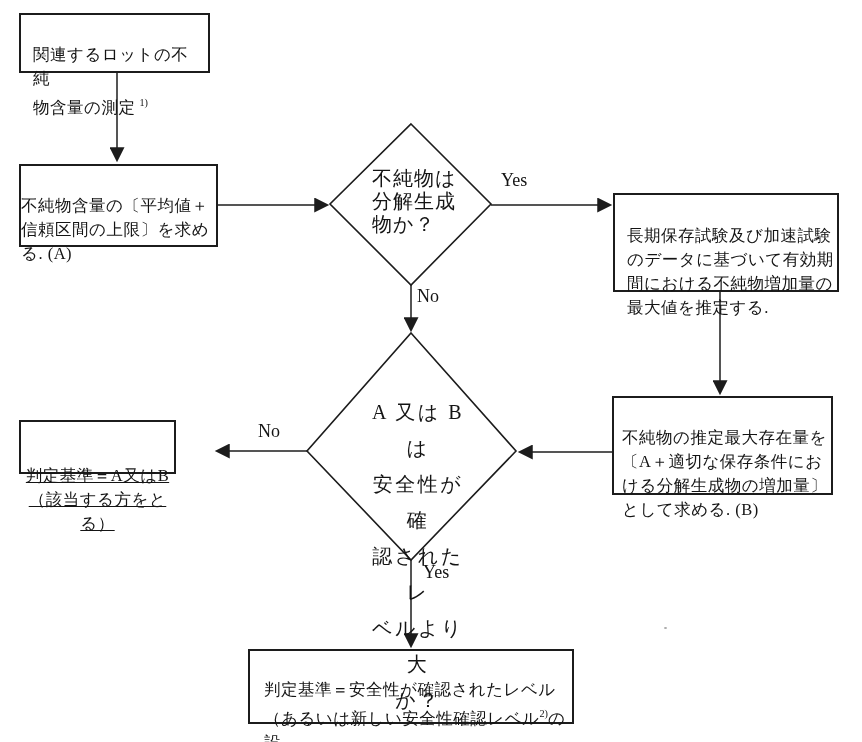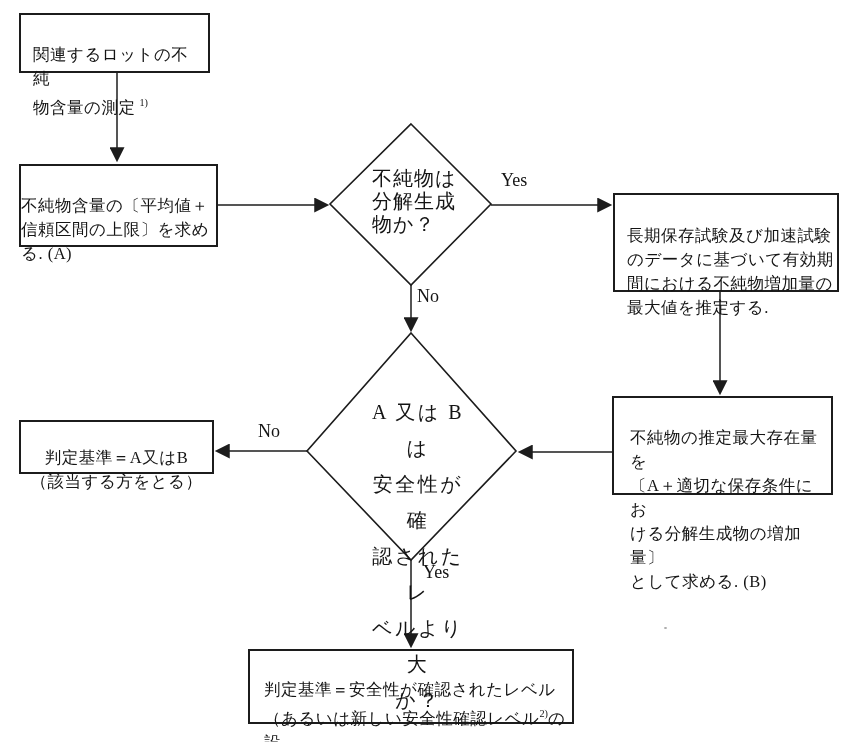--- a/index.html
+++ b/index.html
@@ -60,28 +60,28 @@
 る. (A)</span>
   </div>
 
   <div class="box" style="left:613px;top:161px;width:226px;height:99px;padding:5px 2px 0 12px;margin-top:32px;">
     <span>長期保存試験及び加速試験
 のデータに基づいて有効期
 間における不純物増加量の
 最大値を推定する.</span>
   </div>
 
-  <div class="box" style="left:612px;top:396px;width:221px;height:99px;padding:4px 2px 0 16px;">
+  <div class="box" style="left:612px;top:396px;width:221px;height:99px;padding:4px 2px 0 8px;">
     <span>不純物の推定最大存在量を
 〔A＋適切な保存条件にお
 ける分解生成物の増加量〕
 として求める. (B)</span>
   </div>
 
-  <div class="box center" style="left:19px;top:420px;width:195px;height:54px;padding:0 2px 0 2px;">
+  <div class="box center" style="left:19px;top:420px;width:157px;height:54px;padding:18px 2px 0 2px;text-decoration:underline;">
     <span>判定基準＝A又はB
 （該当する方をとる）</span>
   </div>
 
   <div class="box" style="left:248px;top:649px;width:326px;height:75px;padding:3px 4px 0 14px;">
     <span>判定基準＝安全性が確認されたレベル
 （あるいは新しい安全性確認レベル</span><sup>2)</sup><span>の設
 定）</span>
   </div>
 

